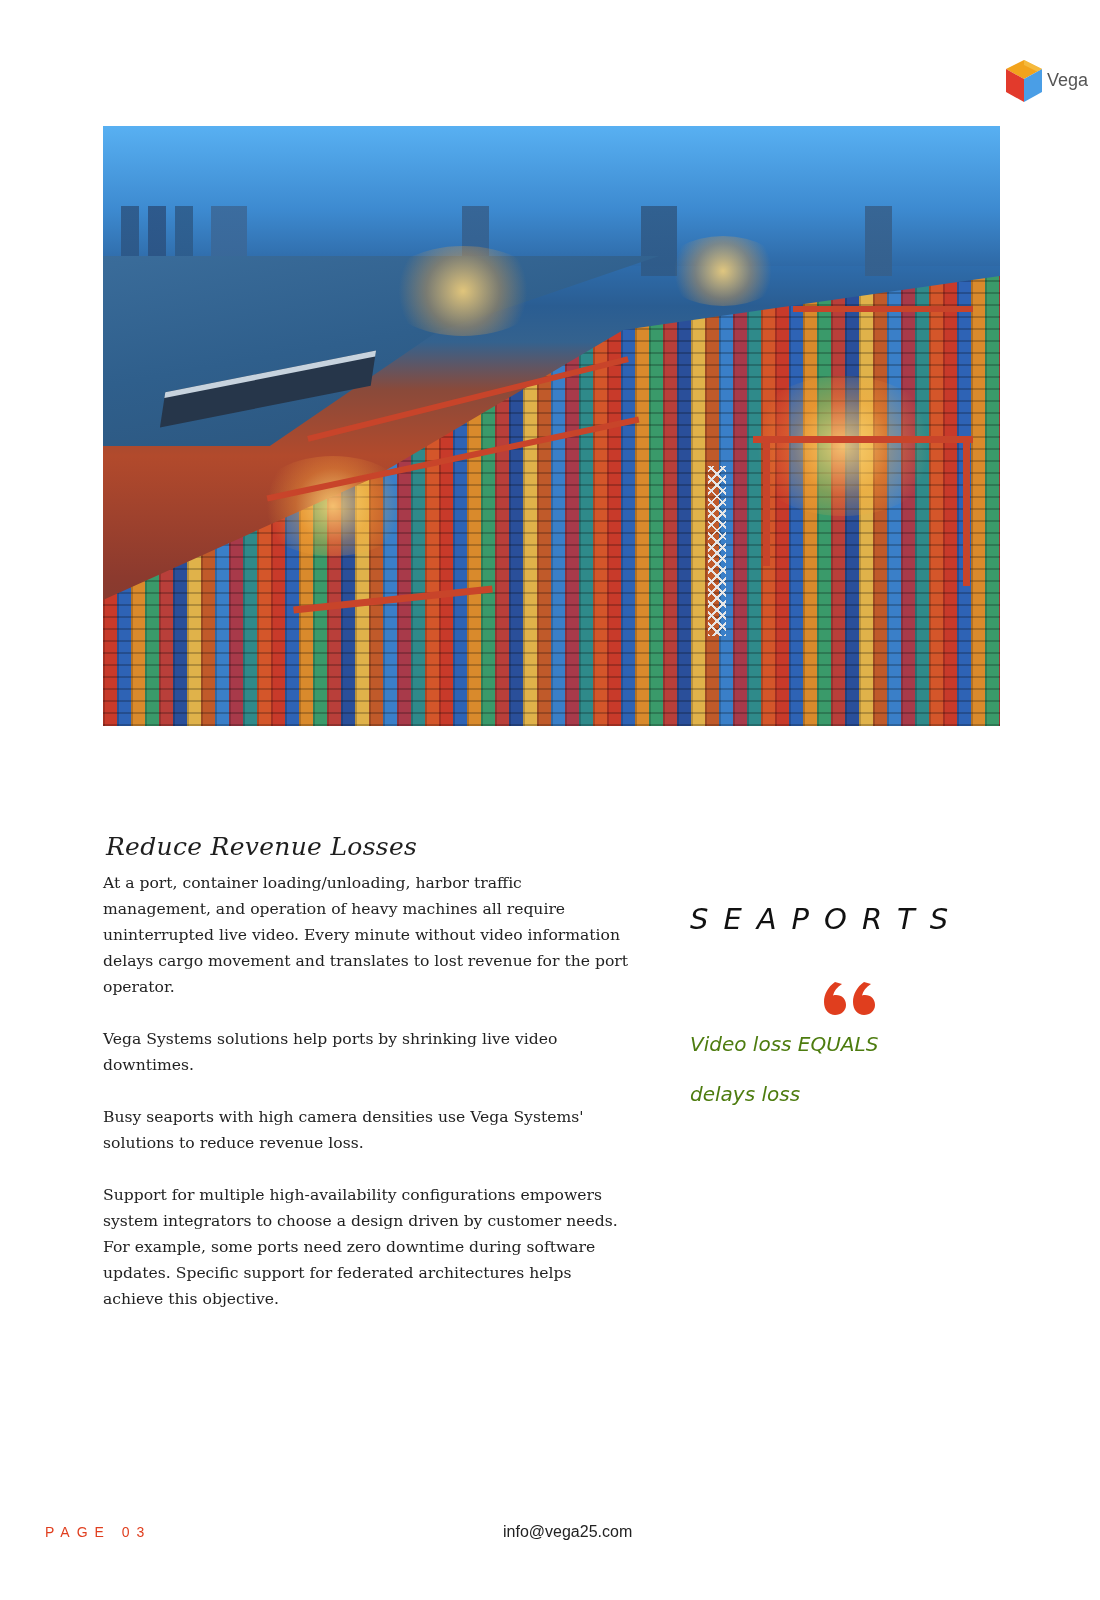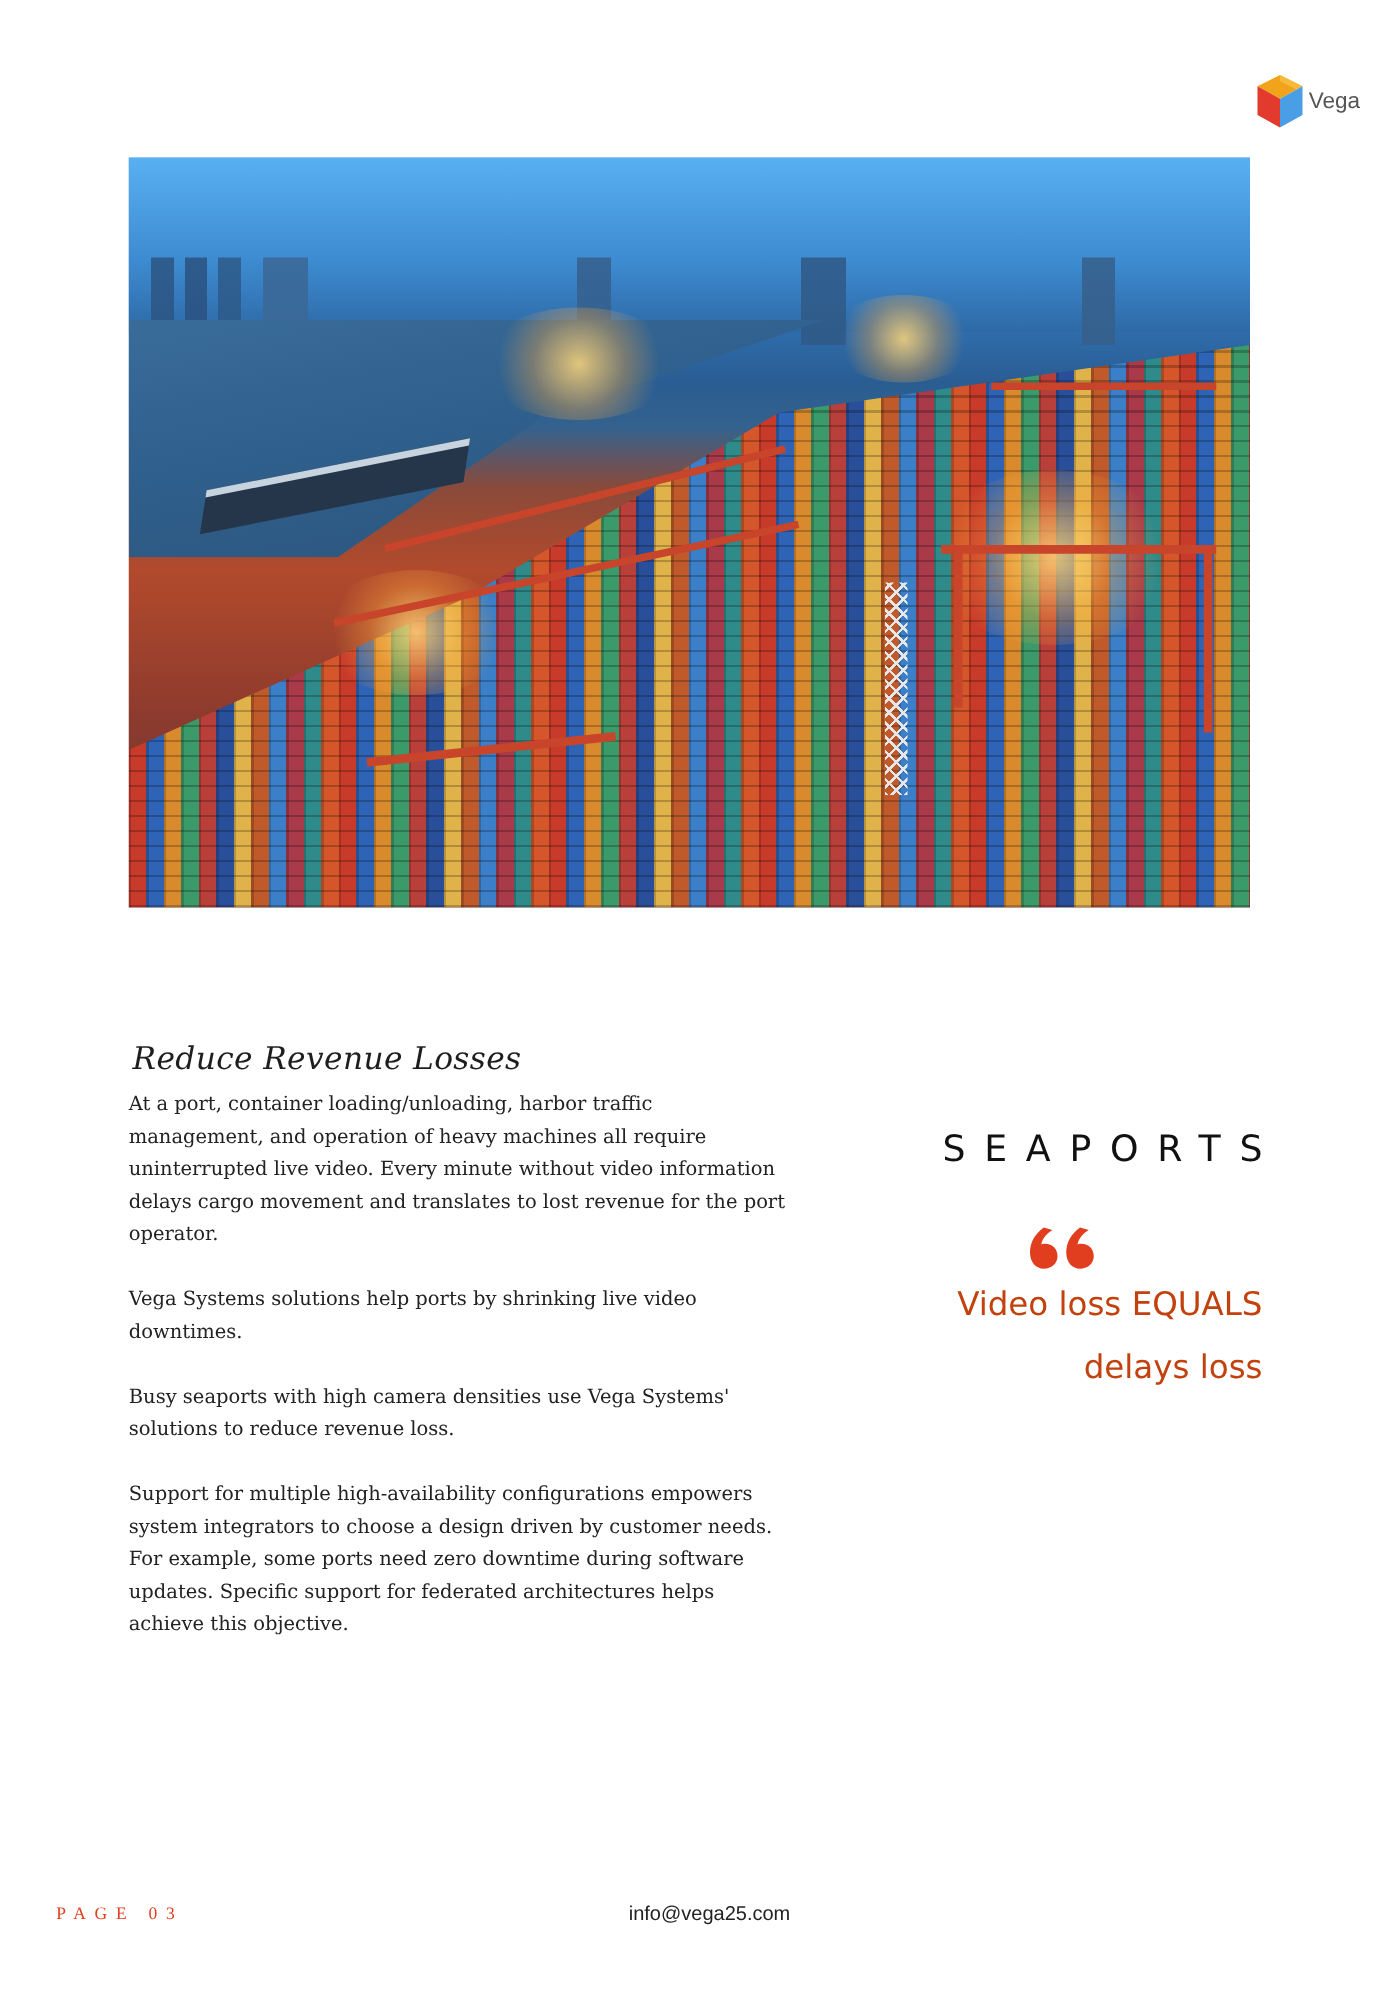--- a/index.html
+++ b/index.html
@@ -39,28 +39,28 @@
     
     .heading { position: absolute; left: 106px; top: 832px; font-family: "DejaVu Serif", serif; font-style: italic;
       font-size: 25px; font-weight: normal; color: #1e1e1e; letter-spacing: 0.3px; }
 
     
     .body-copy { position: absolute; left: 103px; top: 870px; width: 530px; font-family: "DejaVu Serif", serif;
       font-size: 15.6px; line-height: 26px; color: #222; }
     .body-copy p { margin-bottom: 26px; }
 
     
-    .side { position: absolute; left: 690px; top: 902px; width: 320px; text-align: right; }
+    .side { position: absolute; left: 690px; top: 902px; width: 320px; text-align: left; font-style: italic; }
     .side-title { font-family: "DejaVu Sans", sans-serif; font-size: 29px; letter-spacing: 15px; color: #111; font-weight: normal;
       margin-right: -15px; }
     .quote-icon { display: block; margin: 42px auto 0; width: 52px; height: 38px; }
-    .quote-text { font-family: "DejaVu Sans", sans-serif; font-size: 26px; line-height: 50px; color: #c2410c; margin-top: 3px; }
+    .quote-text { font-family: "DejaVu Sans", sans-serif; font-size: 20px; line-height: 50px; color: #4d7c0f; margin-top: 3px; }
 
     
-    .footer-page { position: absolute; left: 45px; top: 1524px; font-family: Liberation Serif, serif; font-size: 14px;
+    .footer-page { position: absolute; left: 45px; top: 1524px; font-family: Liberation Sans, sans-serif; font-size: 14px;
       letter-spacing: 7px; color: #e03e1e; }
     .footer-email { position: absolute; left: 503px; top: 1523px; font-family: "Liberation Sans", sans-serif; font-size: 16px; color: #222; }
   </style>
 </head>
 <body>
 
 <div class="logo">
   <svg viewBox="0 0 42 46">
     <polygon points="21,2 39,11 21,21 3,11" fill="#f2a31c"></polygon>
     <polygon points="3,11 21,21 21,44 3,34" fill="#e23a2c"></polygon>

